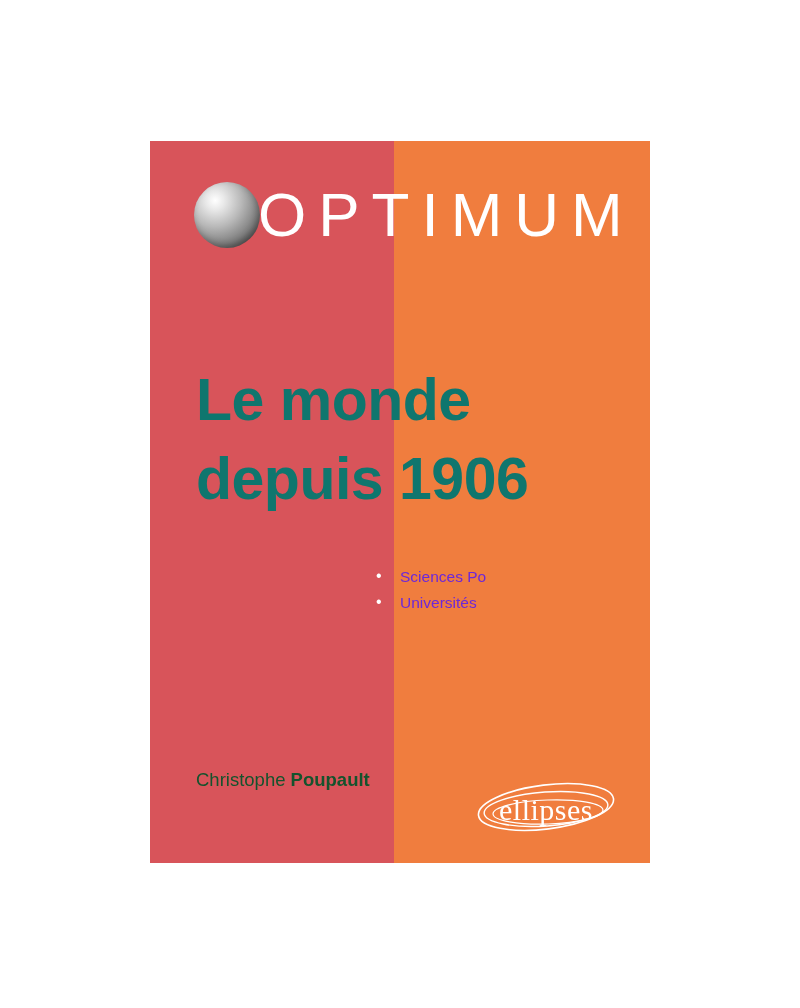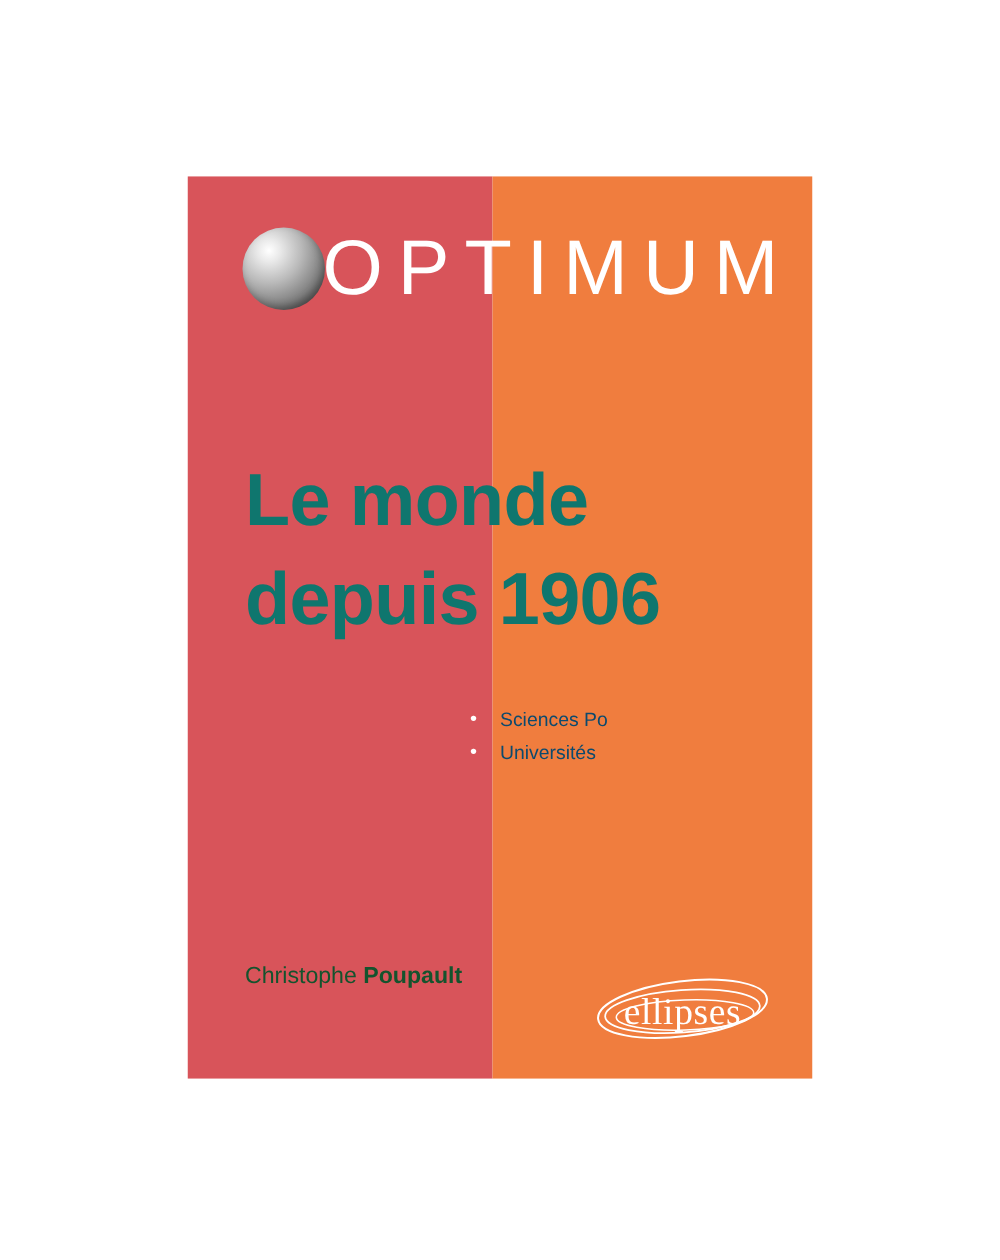--- a/index.html
+++ b/index.html
@@ -90,21 +90,21 @@
 
   
   .audience-list {
     position: absolute;
     left: 224px;
     top: 428px;
     width: 250px;
     list-style: none;
     margin: 0;
     padding: 0;
-    color: #0c4a6e;
+    color: #6d28d9;
     font-size: 15.5px;
     line-height: 1;
   }
   .audience-list li {
     position: relative;
     padding-left: 26px;
     margin-bottom: 10.5px;
     white-space: nowrap;
   }
   .audience-list li::before {

